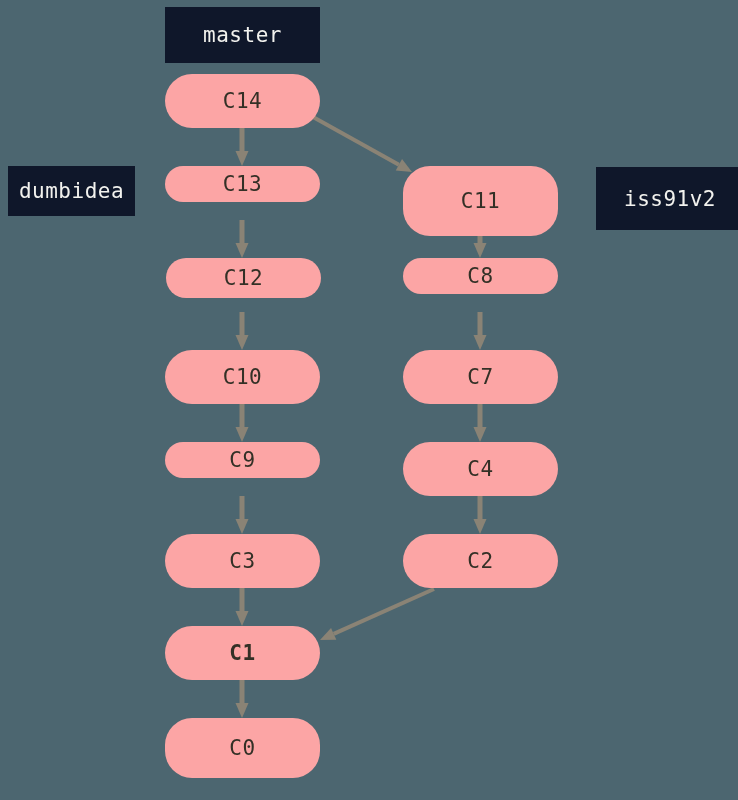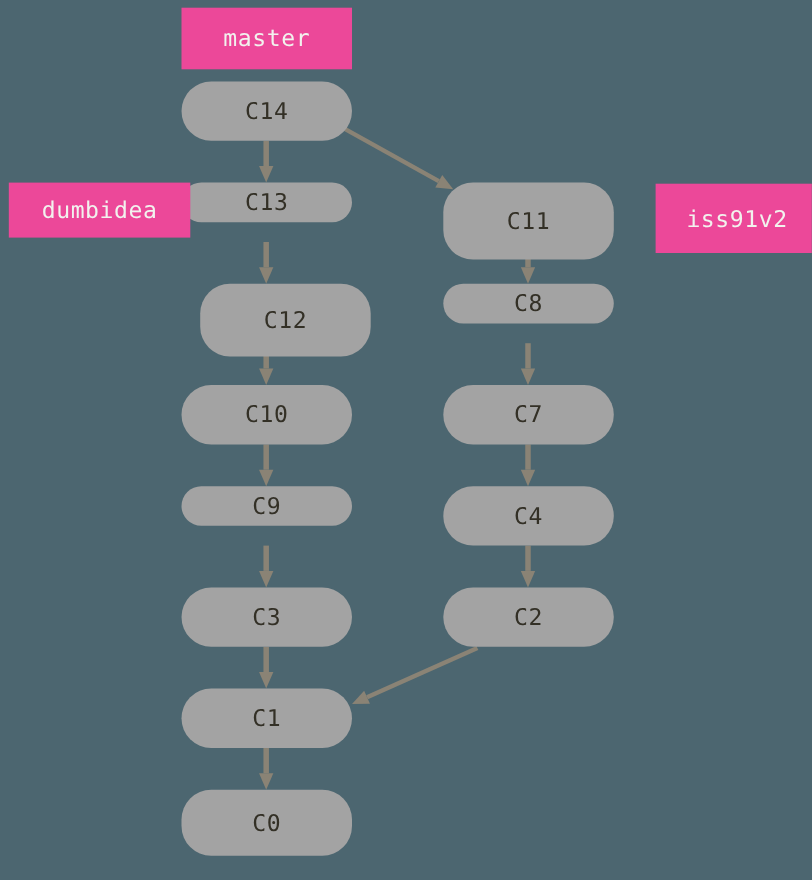--- a/index.html
+++ b/index.html
@@ -23,34 +23,34 @@
     position: absolute;
     left: 0;
     top: 0;
     width: 738px;
     height: 800px;
     pointer-events: none;
   }
   .commit-node {
     position: absolute;
     box-sizing: border-box;
-    background: #a3a3a3;
+    background: #fca5a5;
     border-radius: 27px;
     display: flex;
     align-items: center;
     justify-content: center;
     color: #333026;
     font-size: 21px;
     letter-spacing: 0.5px;
     z-index: 3;
   }
   .branch-label {
     position: absolute;
     box-sizing: border-box;
-    background: #ec4899;
+    background: #0f172a;
     display: flex;
     align-items: center;
     justify-content: center;
     color: #f2f2ee;
     font-size: 21px;
     letter-spacing: 0.5px;
     z-index: 4;
   }
 </style>
 </head>
@@ -113,33 +113,33 @@
       </g>
     </svg>
 
   <div id="commit-layer">
       <div class="commit-node" style="left: 165px; top: 74px; width: 155px; height: 54px; border-radius: 27px;">
         <span>C14</span>
       </div>
       <div class="commit-node" style="left: 165px; top: 166px; width: 155px; height: 36px; border-radius: 27px;">
         <span>C13</span>
       </div>
-      <div class="commit-node" style="left: 182px; top: 258px; width: 155px; height: 66px; border-radius: 27px;">
+      <div class="commit-node" style="left: 166px; top: 258px; width: 155px; height: 40px; border-radius: 27px;">
         <span>C12</span>
       </div>
       <div class="commit-node" style="left: 165px; top: 350px; width: 155px; height: 54px; border-radius: 27px; align-items: center;">
         <span>C10</span>
       </div>
       <div class="commit-node" style="left: 165px; top: 442px; width: 155px; height: 36px; border-radius: 27px;">
         <span>C9</span>
       </div>
       <div class="commit-node" style="left: 165px; top: 534px; width: 155px; height: 54px; border-radius: 27px;">
         <span>C3</span>
       </div>
-      <div class="commit-node" style="left: 165px; top: 626px; width: 155px; height: 54px; border-radius: 27px;">
+      <div class="commit-node" style="left: 165px; top: 626px; width: 155px; height: 54px; border-radius: 27px; font-weight: bold;">
         <span>C1</span>
       </div>
       <div class="commit-node" style="left: 165px; top: 718px; width: 155px; height: 60px; border-radius: 27px;">
         <span>C0</span>
       </div>
       <div class="commit-node" style="left: 403px; top: 166px; width: 155px; height: 70px; border-radius: 27px;">
         <span>C11</span>
       </div>
       <div class="commit-node" style="left: 403px; top: 258px; width: 155px; height: 36px; border-radius: 27px;">
         <span>C8</span>
@@ -151,21 +151,21 @@
         <span>C4</span>
       </div>
       <div class="commit-node" style="left: 403px; top: 534px; width: 155px; height: 54px; border-radius: 27px;">
         <span>C2</span>
       </div>
     </div>
   <div id="label-layer">
       <div class="branch-label" style="left: 165px; top: 7px; width: 155px; height: 56px;">
         <span>master</span>
       </div>
-      <div class="branch-label" style="left: 8px; top: 166px; width: 165px; height: 50px;">
+      <div class="branch-label" style="left: 8px; top: 166px; width: 127px; height: 50px;">
         <span>dumbidea</span>
       </div>
       <div class="branch-label" style="left: 596px; top: 167px; width: 148px; height: 63px;">
         <span>iss91v2</span>
       </div>
     </div>
 
 </div>
 
 </body></html>

